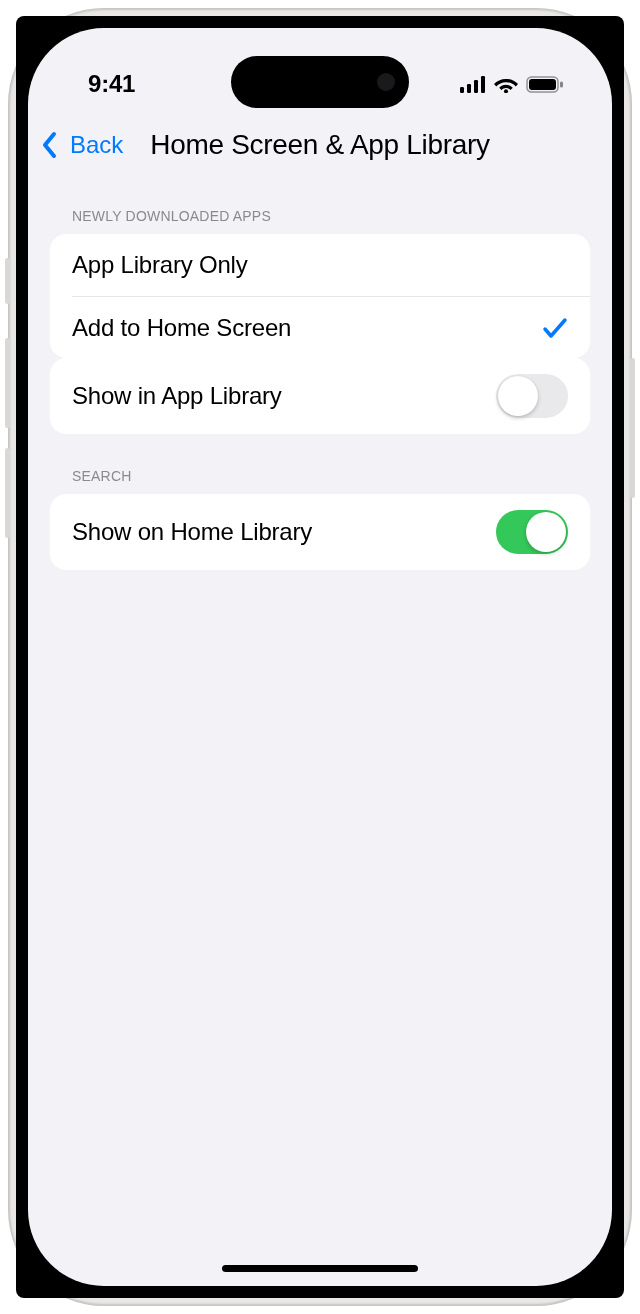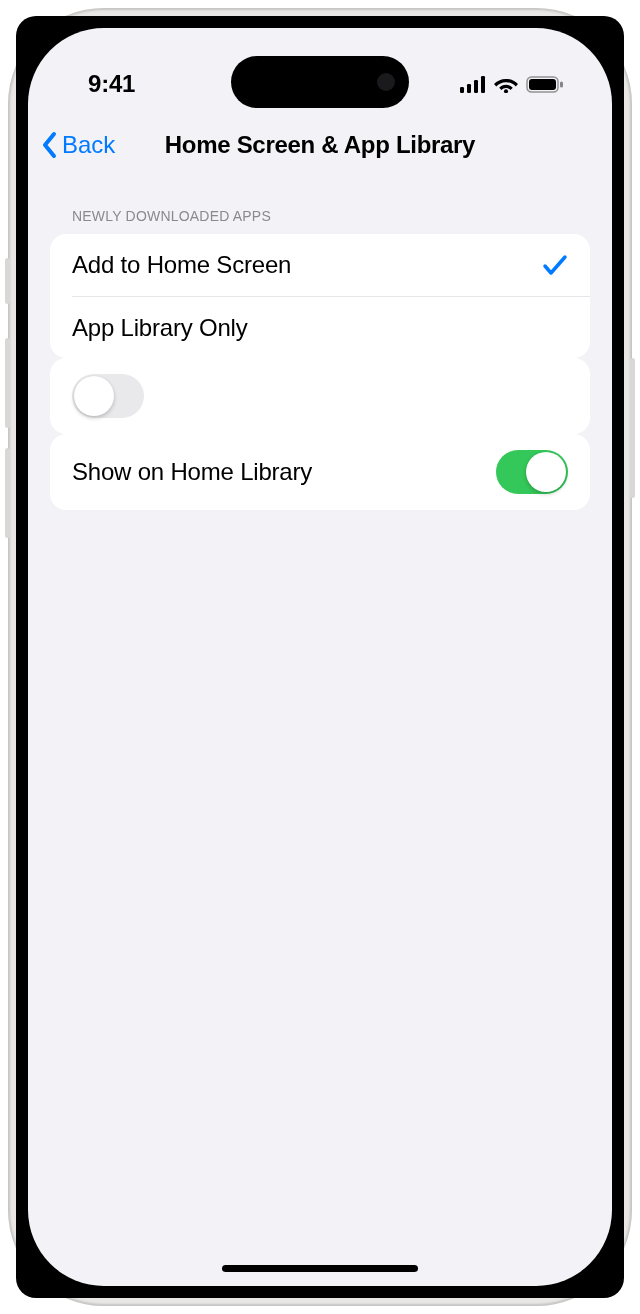--- a/index.html
+++ b/index.html
@@ -23,21 +23,21 @@
       background: #e8e7e5;
       border-radius: 96px;
       padding: 8px;
       box-shadow: inset 0 0 2px 2px rgba(0,0,0,0.15);
       position: relative;
     }
     .phone-inner {
       width: 100%;
       height: 100%;
       background: #000;
-      border-radius: 20px;
+      border-radius: 8px;
       padding: 12px;
     }
     .screen {
       width: 100%;
       height: 100%;
       background: #f2f2f7;
       border-radius: 76px;
       overflow: hidden;
       position: relative;
     }
@@ -102,29 +102,29 @@
       align-items: center;
       padding: 12px 20px 14px 12px;
       position: relative;
     }
     .nav-back {
       display: flex;
       align-items: center;
       color: #007aff;
       font-size: 24px;
       font-weight: 400;
-      gap: 2px;
+      gap: 10px;
     }
     .nav-back svg { display: block; }
     .nav-title {
       position: absolute;
       left: 50%;
       transform: translateX(-50%);
-      font-size: 24px;
-      font-weight: 700;
+      font-size: 28px;
+      font-weight: 400;
       letter-spacing: -0.3px;
       white-space: nowrap;
     }
 
     
     .content {
       padding: 0 22px;
     }
     .section-header {
       font-size: 14px;
@@ -251,40 +251,42 @@
           <span>Back</span>
         </div>
         <div class="nav-title">Home Screen &amp; App Library</div>
       </div>
 
       <div class="content">
 
         <div class="section-header">NEWLY DOWNLOADED APPS</div>
         <div class="group">
           <div class="row">
+            <span class="row-label">App Library Only</span>
+          </div>
+          <div class="row">
             <span class="row-label">Add to Home Screen</span>
             <span class="checkmark">
               <svg width="26" height="24" viewBox="0 0 26 24">
                 <polyline points="3,13 9,20 23,4" fill="none" stroke="#007aff" stroke-width="3.5" stroke-linecap="round" stroke-linejoin="round"></polyline>
               </svg>
             </span>
           </div>
-          <div class="row">
-            <span class="row-label">App Library Only</span>
-          </div>
         </div>
 
         <div class="group">
           <div class="row">
+            <span class="row-label">Show in App Library</span>
             <div class="toggle off">
               <div class="knob"></div>
             </div>
           </div>
         </div>
 
+        <div class="section-header">SEARCH</div>
         <div class="group">
           <div class="row">
             <span class="row-label">Show on Home Library</span>
             <div class="toggle on">
               <div class="knob"></div>
             </div>
           </div>
         </div>
 
       </div>

